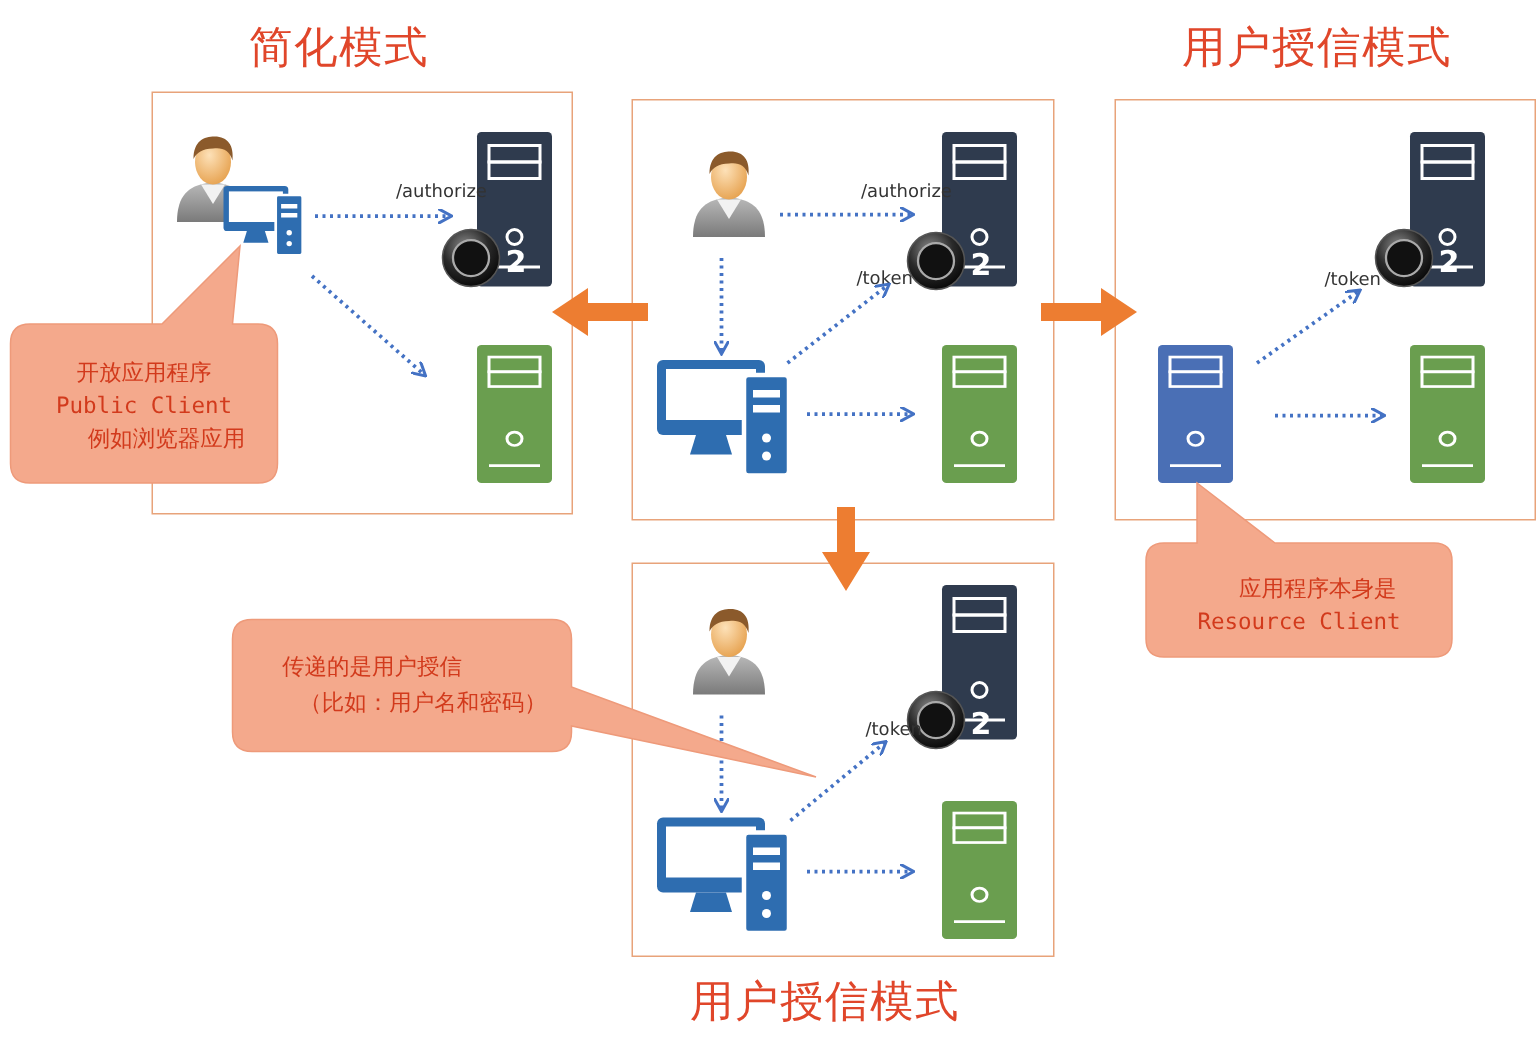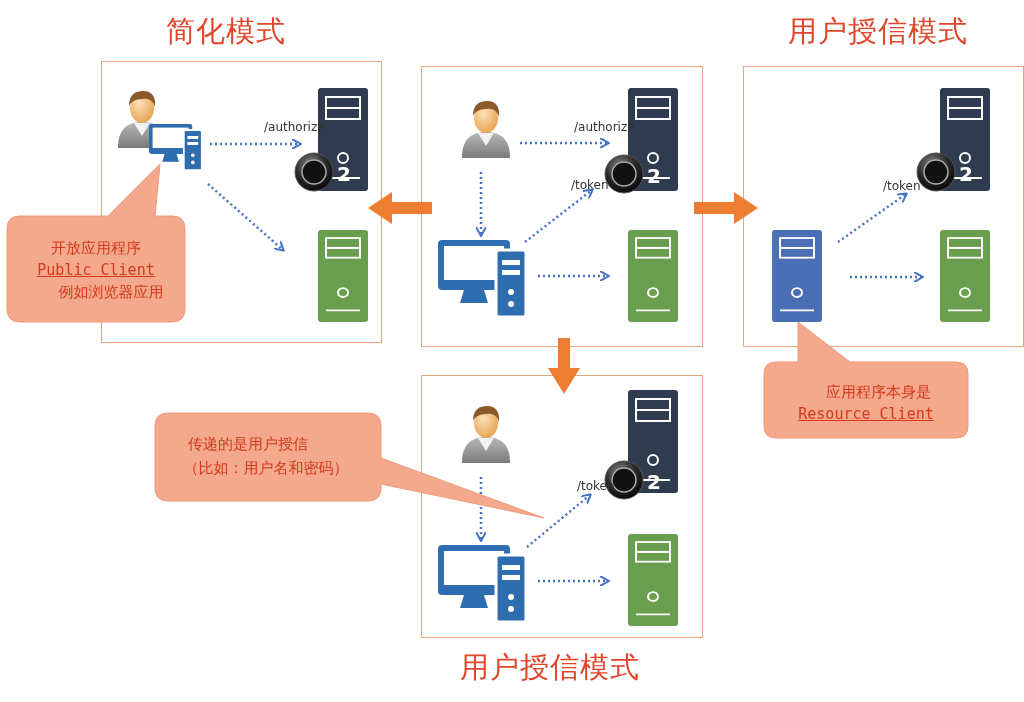--- a/index.html
+++ b/index.html
@@ -2,21 +2,21 @@
 <html><head>
 <meta charset="utf-8">
 <style>
   html,body{margin:0;padding:0;background:#fff;}
   body{width:1024px;height:702px;position:relative;overflow:hidden;font-family:"DejaVu Sans","Liberation Sans",sans-serif;}
   .title{position:absolute;color:#e0462a;font-family:Liberation Serif, serif;font-size:29px;letter-spacing:1px;white-space:nowrap;}
   .panel{position:absolute;border:1.5px solid #e8a37a;background:#fff;box-sizing:border-box;}
   .abs{position:absolute;}
   .lbl{position:absolute;font-family:"DejaVu Sans",sans-serif;font-size:12px;color:#333;white-space:nowrap;margin-left:29px;}
   .bubble-text{position:absolute;color:#d23a1c;font-family:"DejaVu Serif","Liberation Serif",serif;font-size:15px;line-height:20px;text-align:center;white-space:nowrap;}
-  .mono{font-family:"DejaVu Sans Mono","Liberation Mono",monospace;text-decoration:underline;}
+  .mono{font-family:"DejaVu Sans Mono","Liberation Mono",monospace;}
   svg{overflow:visible;}
 </style>
 </head>
 <body>
 
 <svg width="0" height="0" style="position:absolute">
   <defs>
     <marker id="arrowhead" markerWidth="10" markerHeight="10" refX="8" refY="5" orient="auto" markerUnits="userSpaceOnUse">
       <path d="M0,0 L9,5 L0,10" fill="none" stroke="#4472c4" stroke-width="2"></path>
     </marker>
@@ -181,13 +181,13 @@
 <svg class="abs" style="left:0;top:0;" width="1024" height="702">
   <line x1="481" y1="477" x2="481" y2="540" stroke="#4472c4" stroke-width="2.5" stroke-dasharray="2,3" marker-end="url(#arrowhead)"></line>
   <line x1="527" y1="547" x2="590" y2="495" stroke="#4472c4" stroke-width="2.5" stroke-dasharray="2,3" marker-end="url(#arrowhead)"></line>
   <line x1="538" y1="581" x2="608" y2="581" stroke="#4472c4" stroke-width="2.5" stroke-dasharray="2,3" marker-end="url(#arrowhead)"></line>
 </svg>
 
 <svg class="abs" style="left:0;top:0;" width="1024" height="702">
   <path d="M168,413 L368,413 Q381,413 381,426 L381,458 L544,518 L381,484 L381,488 Q381,501 368,501 L168,501 Q155,501 155,488 L155,426 Q155,413 168,413 Z" fill="#f4a98c" stroke="#ee9a7a" stroke-width="1"></path>
 </svg>
 <div class="bubble-text" style="left:155px;top:434px;width:186px;">传递的是用户授信</div>
-<div class="bubble-text" style="left:153px;top:458px;width:226px;">（比如：用户名和密码）</div>
+<div class="bubble-text" style="left:169px;top:458px;width:226px;">（比如：用户名和密码）</div>
 
 </body></html>

